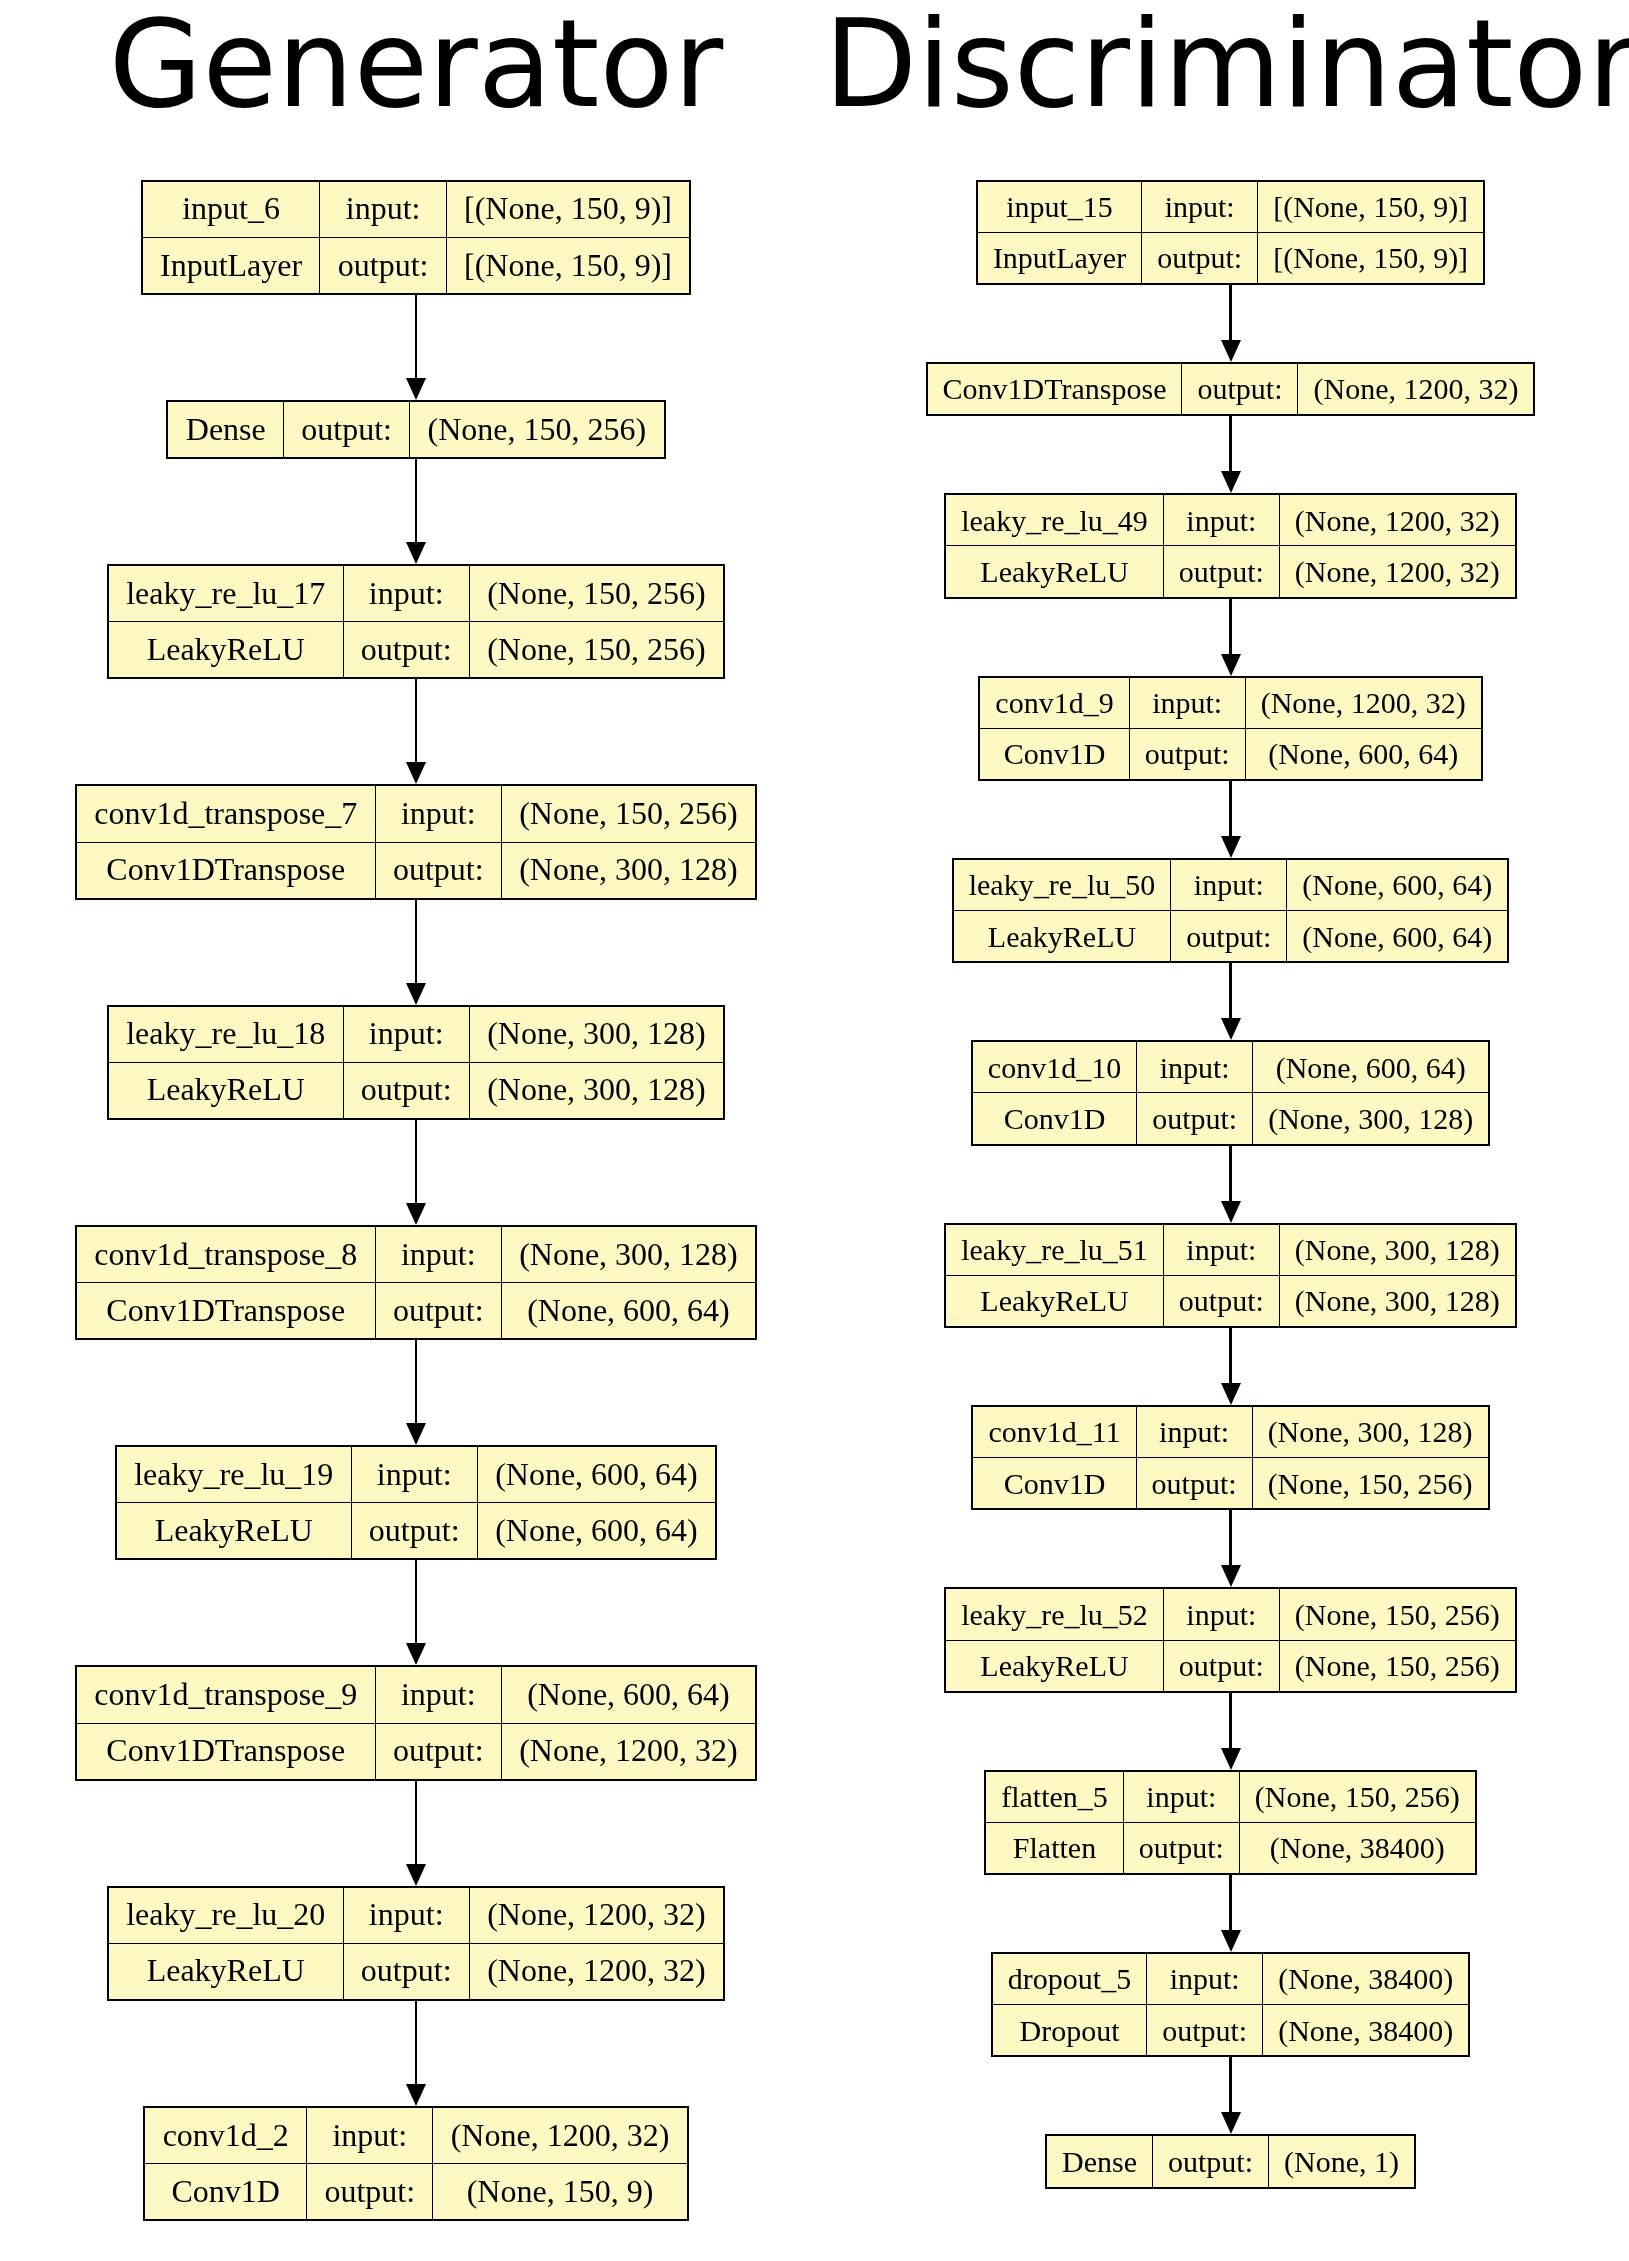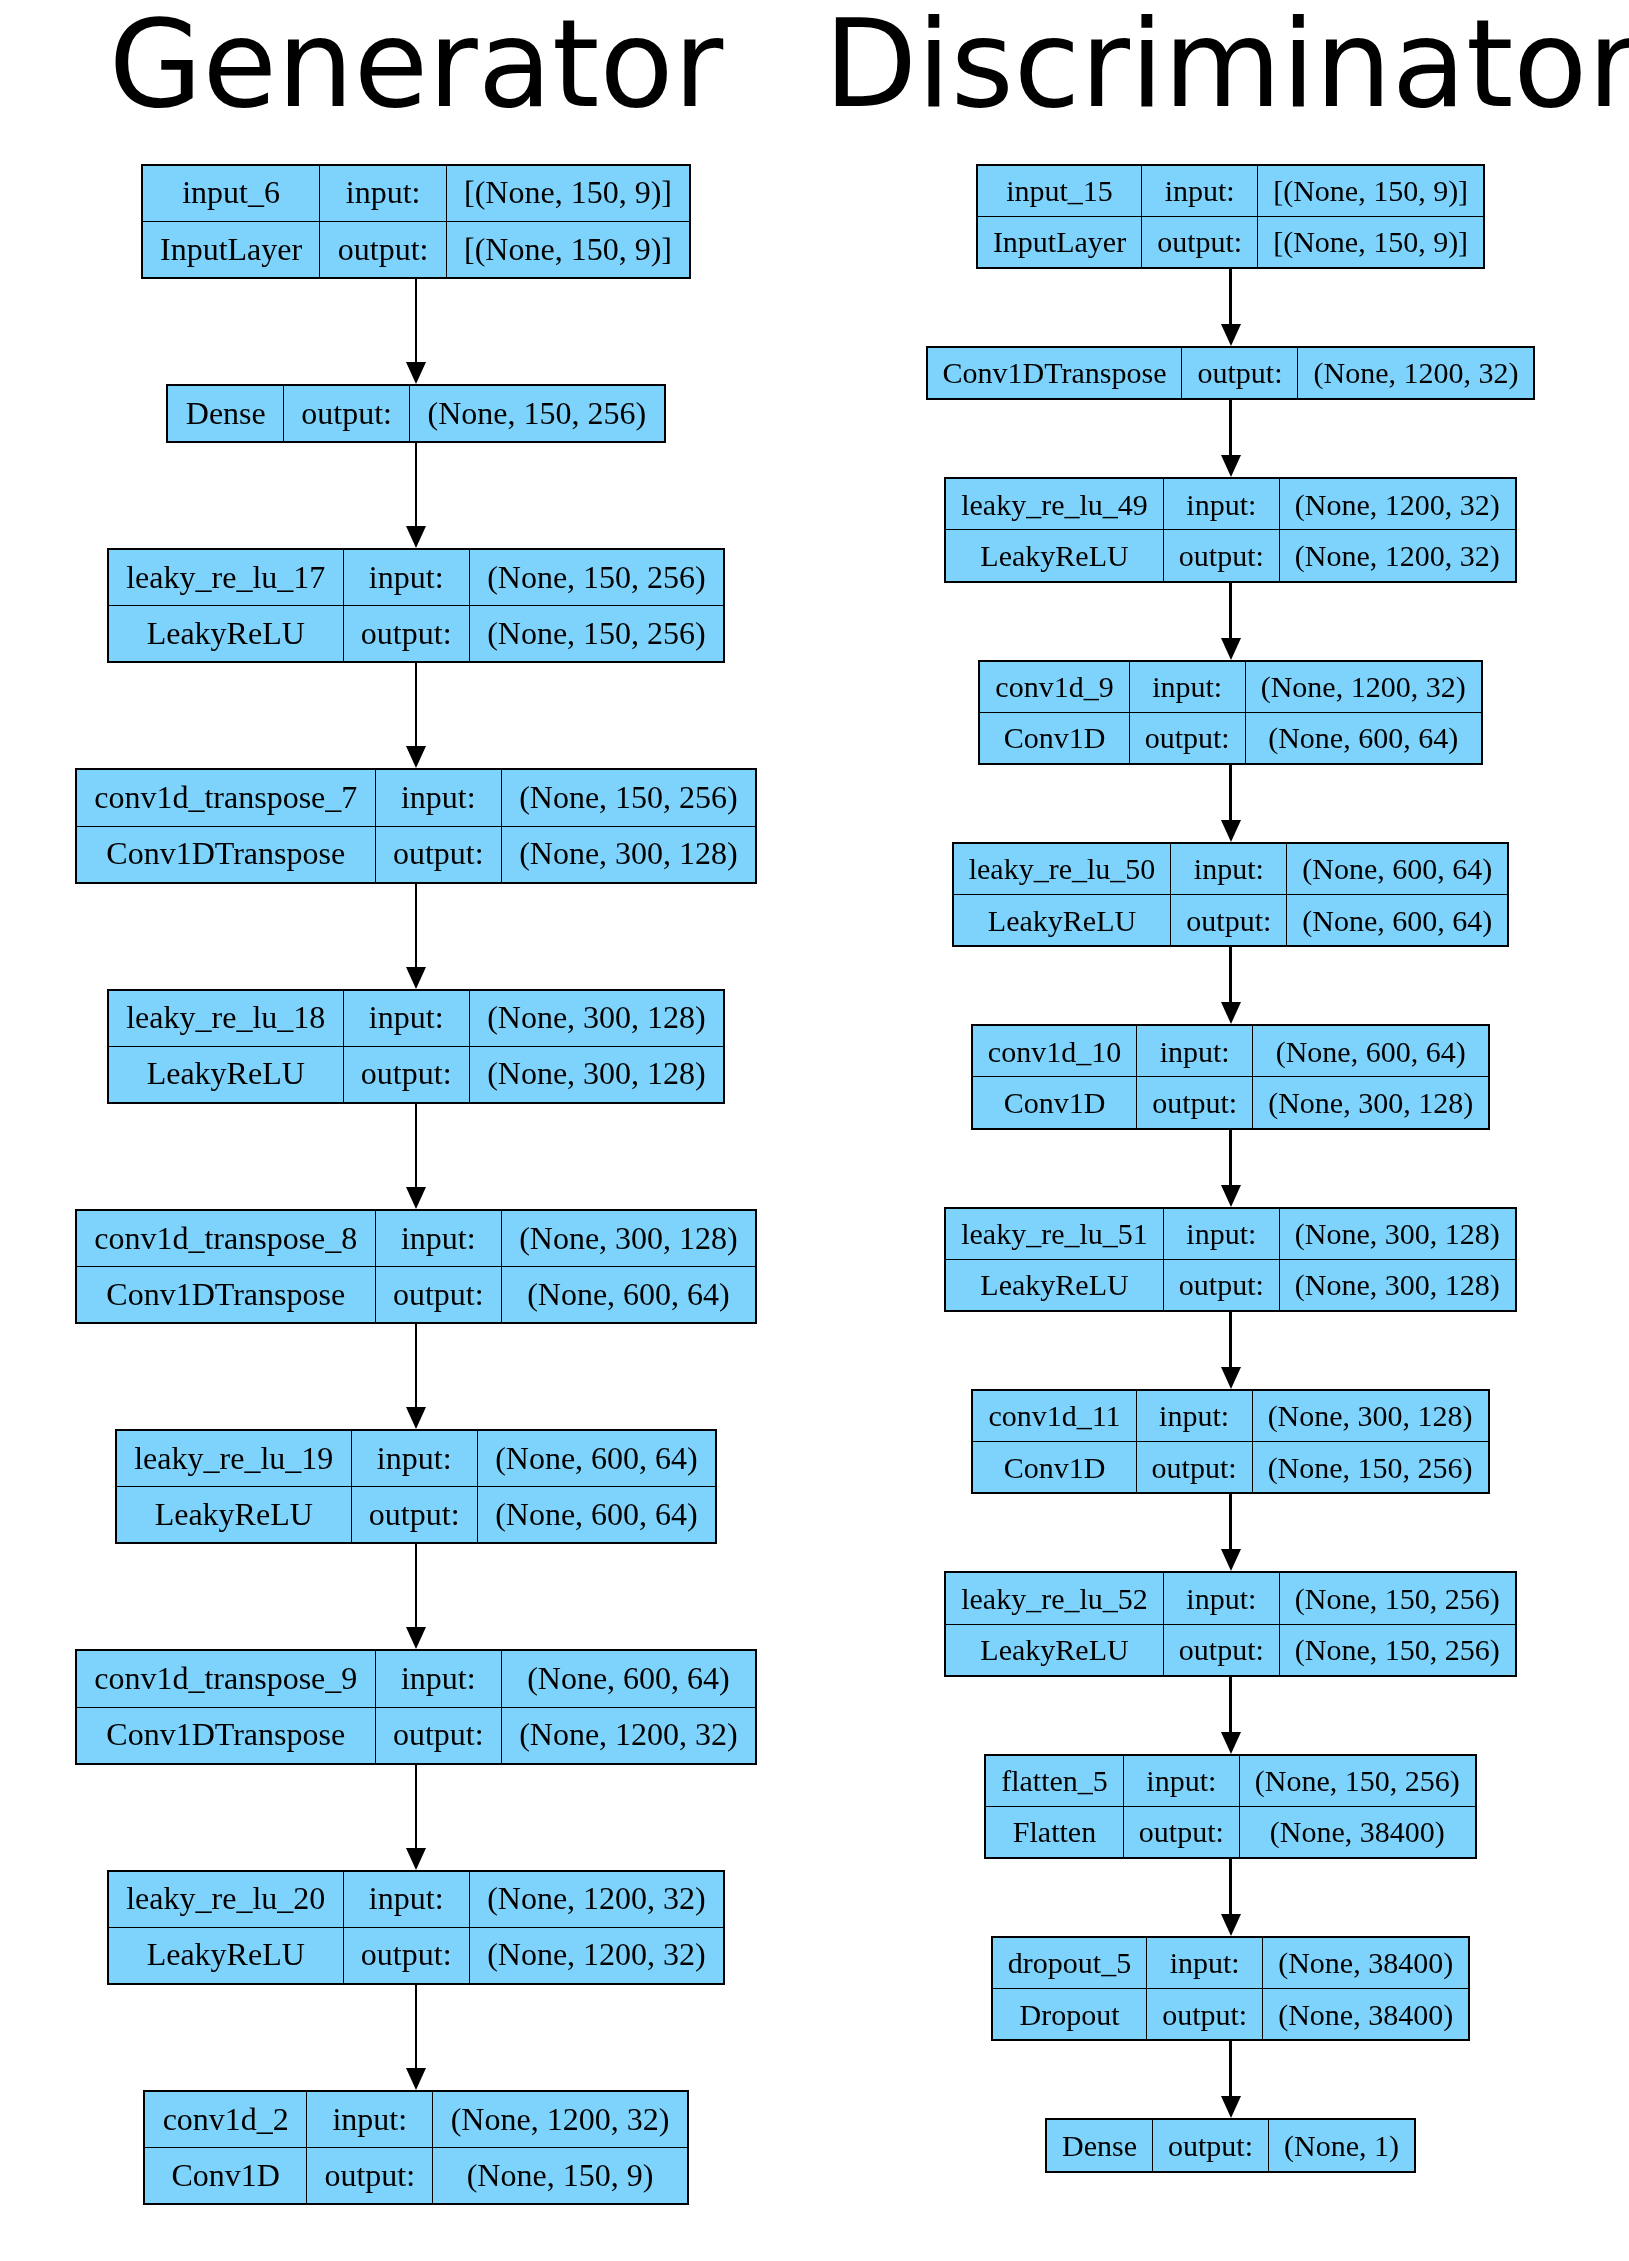--- a/index.html
+++ b/index.html
@@ -16,20 +16,21 @@
   }
   .canvas {
     display: flex;
     width: 100%;
     height: 100%;
   }
   .column {
     display: flex;
     flex-direction: column;
     align-items: center;
+    gap: 16px;
   }
   .column.generator     { width: 833px; --fs: 32px; --padv: 8.7px; --padh: 17.3px; --arrow: 105px; }
   .column.discriminator { width: 797px; --fs: 30px; --padv: 7.4px; --padh: 15px; --arrow: 77px; }
   .title {
     font-family: "DejaVu Sans", "Liberation Sans", sans-serif;
     font-weight: 400;
     font-size: 121px;
     line-height: 1.25;
     margin: -11px 0 23.5px 0;
     white-space: nowrap;
@@ -41,21 +42,21 @@
     align-items: center;
   }
   .node-wrap {
     display: flex;
     flex-direction: column;
     align-items: center;
   }
   table.layer-node {
     border-collapse: collapse;
     border: 2.5px solid #000;
-    background: #7dd3fc;
+    background: #fef9c3;
     font-size: var(--fs);
     line-height: 1.18;
   }
   table.layer-node td {
     border: 1.5px solid #000;
     padding: var(--padv) var(--padh);
     text-align: center;
     white-space: nowrap;
   }
   .arrow {

